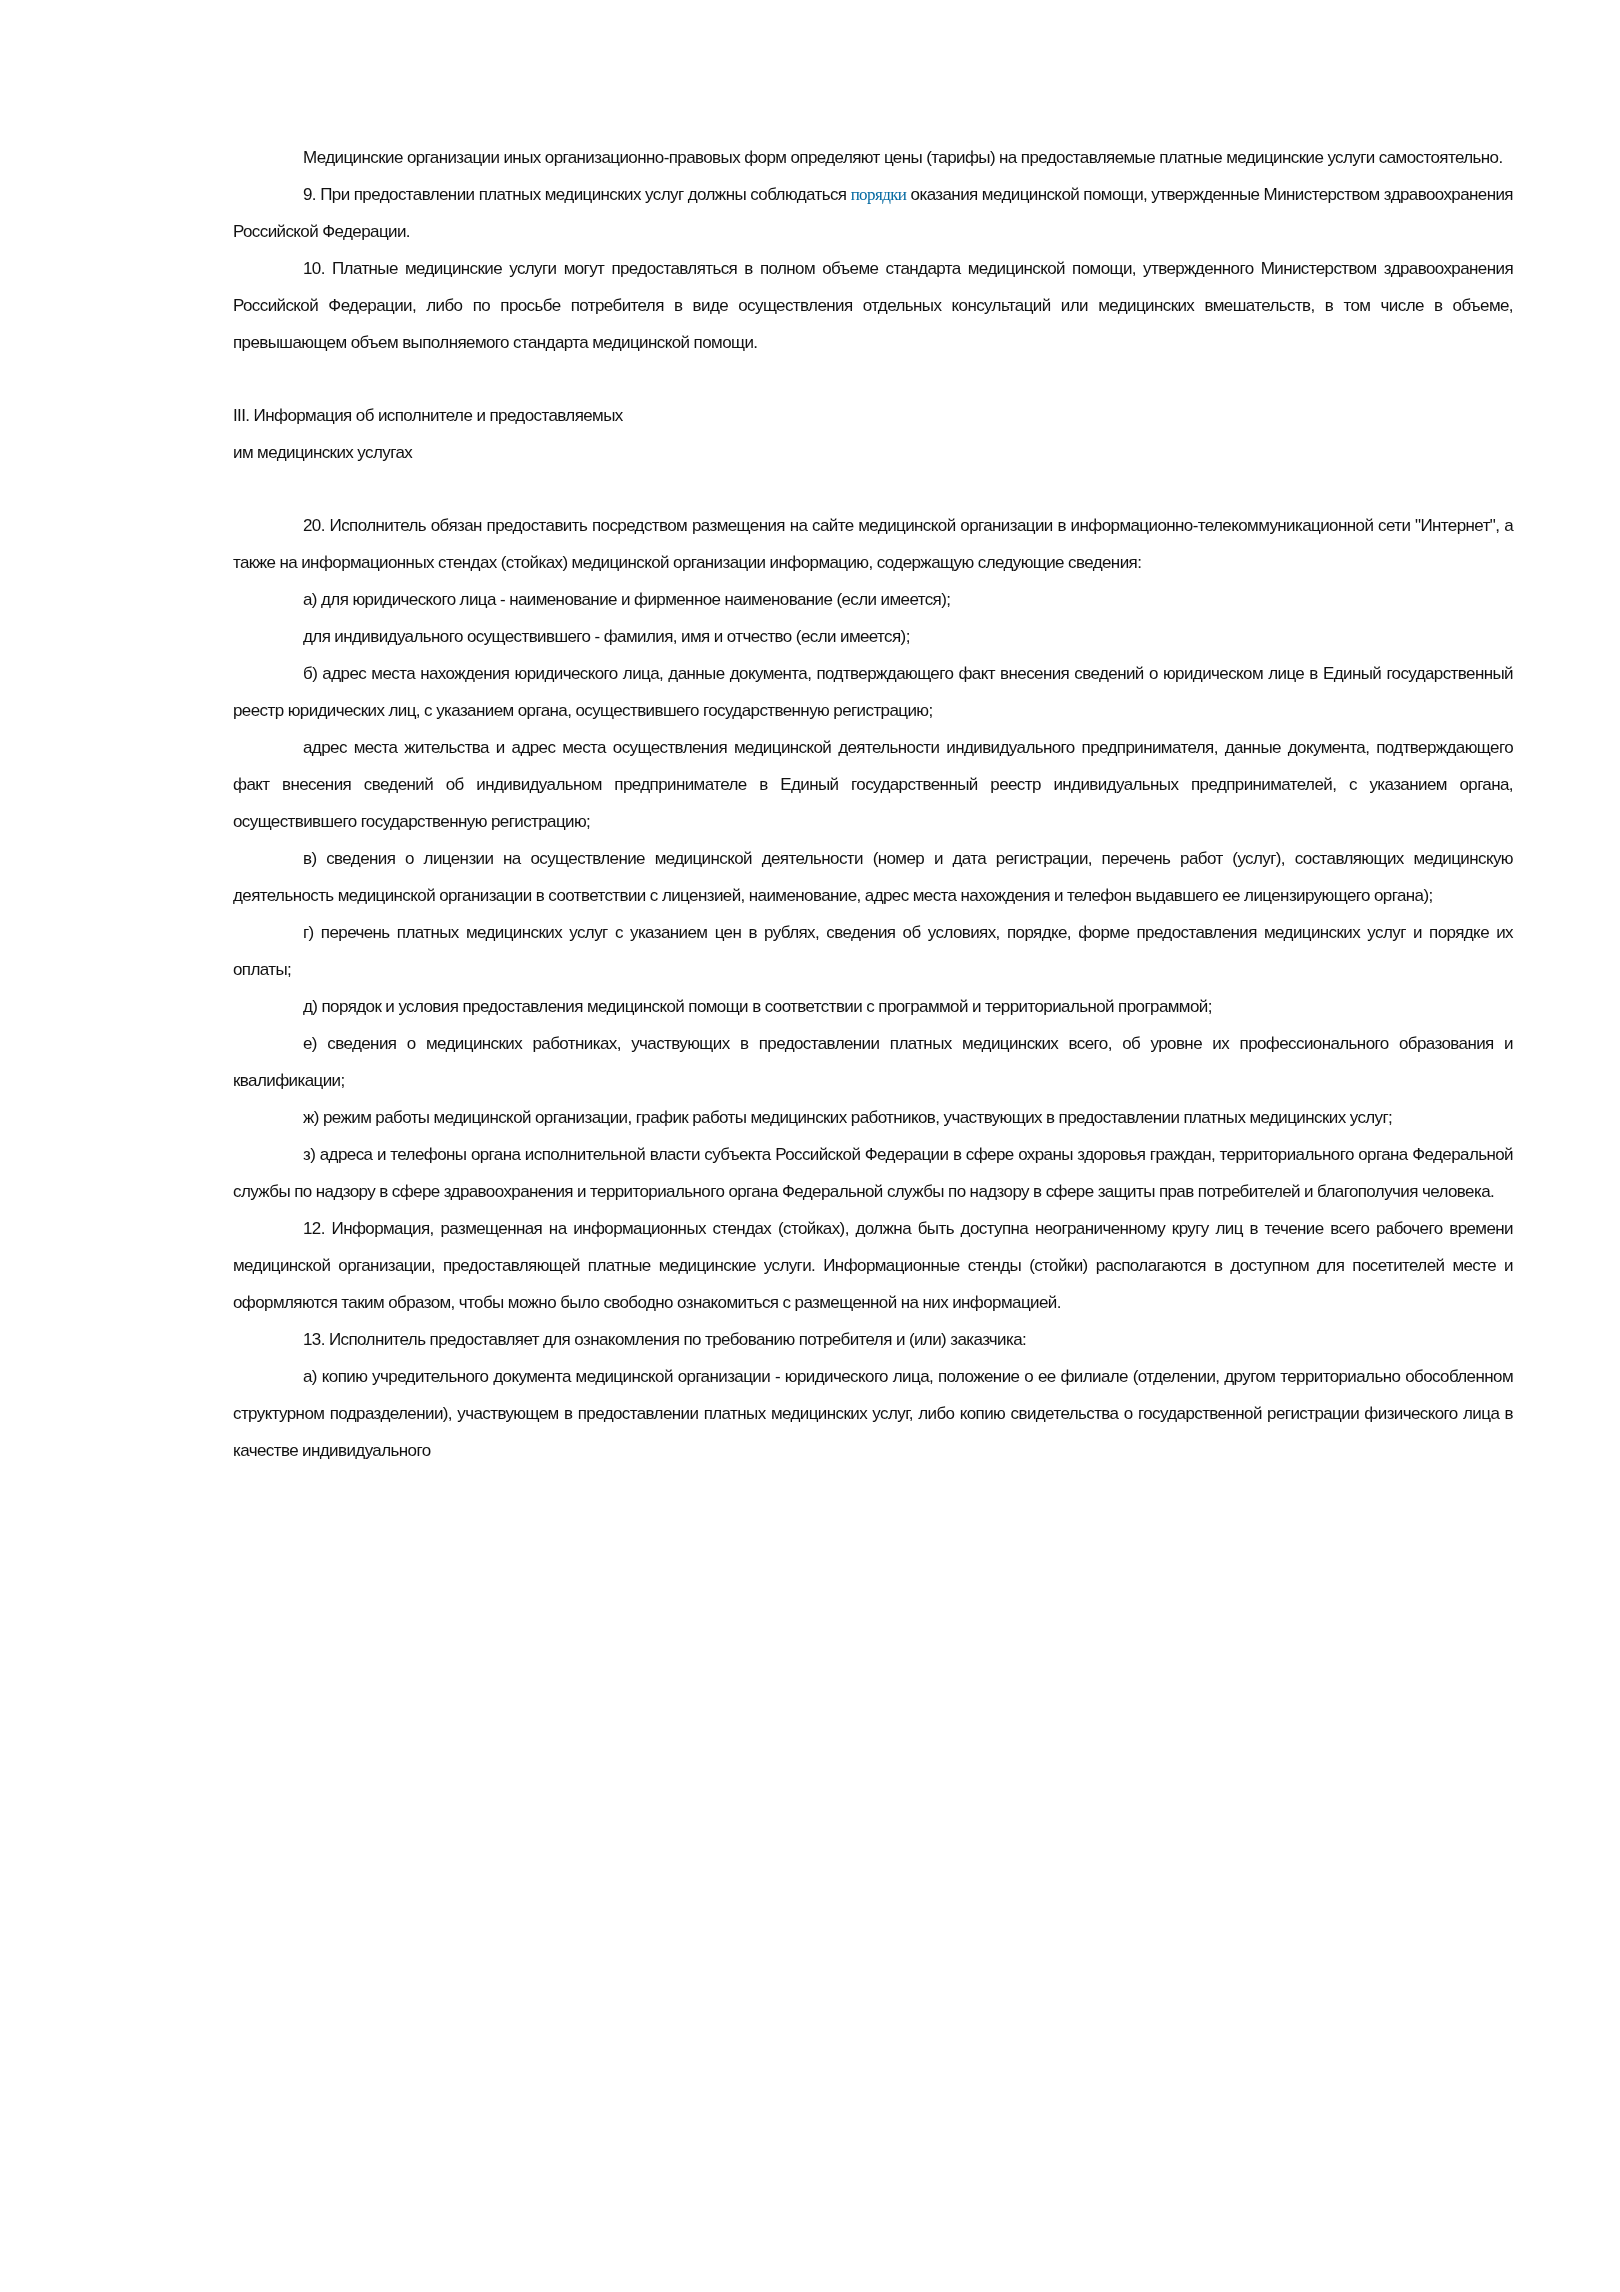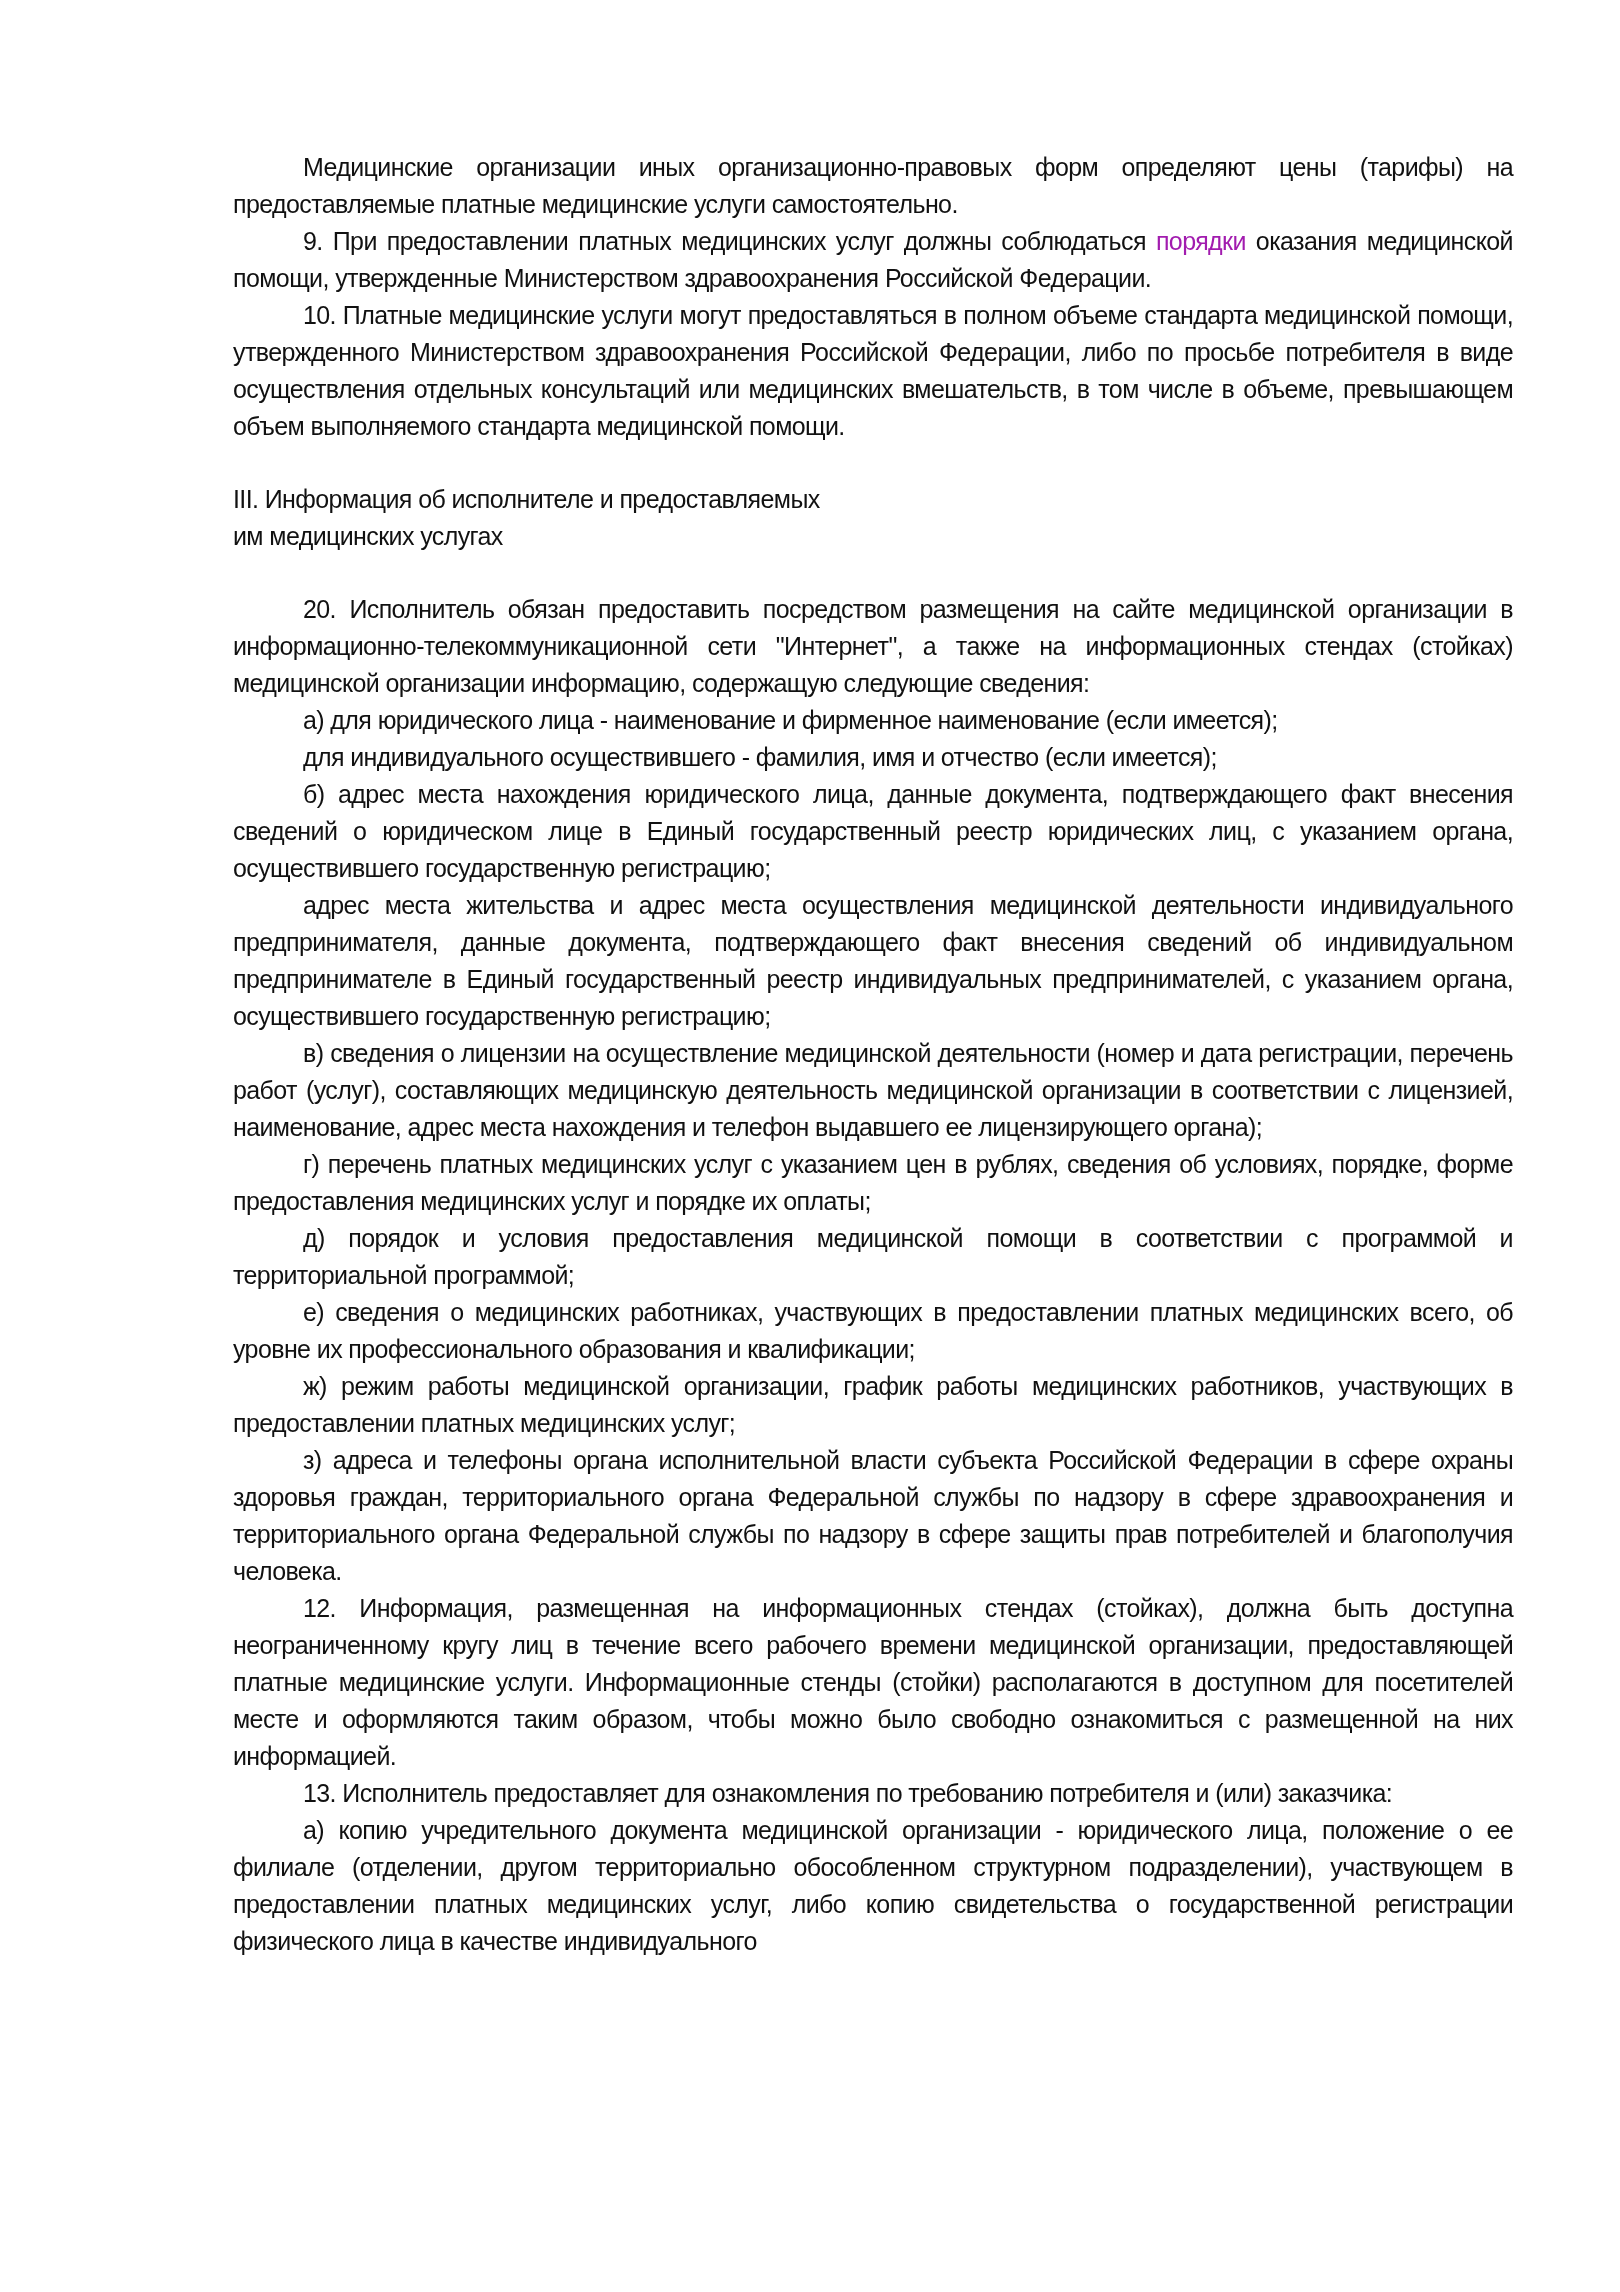--- a/index.html
+++ b/index.html
@@ -9,37 +9,38 @@
     }
     body {
       width: 1620px;
       height: 2293px;
       position: relative;
       overflow: hidden;
     }
     .page {
       position: absolute;
       left: 233px;
-      top: 149px;
+      top: 139px;
       width: 1280px;
       font-family: "Liberation Sans", "DejaVu Sans", sans-serif;
-      font-size: 25px;
+      font-size: 17px;
       line-height: 37px;
       color: #111111;
       letter-spacing: -0.6px;
     }
     .p {
       margin: 0;
       text-align: justify;
       text-indent: 70px;
     }
     .link {
-      color: #a21caf;
+      color: #0369a1;
       text-decoration: none;
       cursor: pointer;
+      font-family: Liberation Serif, serif;
     }
     .heading {
       margin: 36px 0 36px 0;
       line-height: 37px;
     }
     .heading span {
       display: block;
     }
   </style>
 </head>

